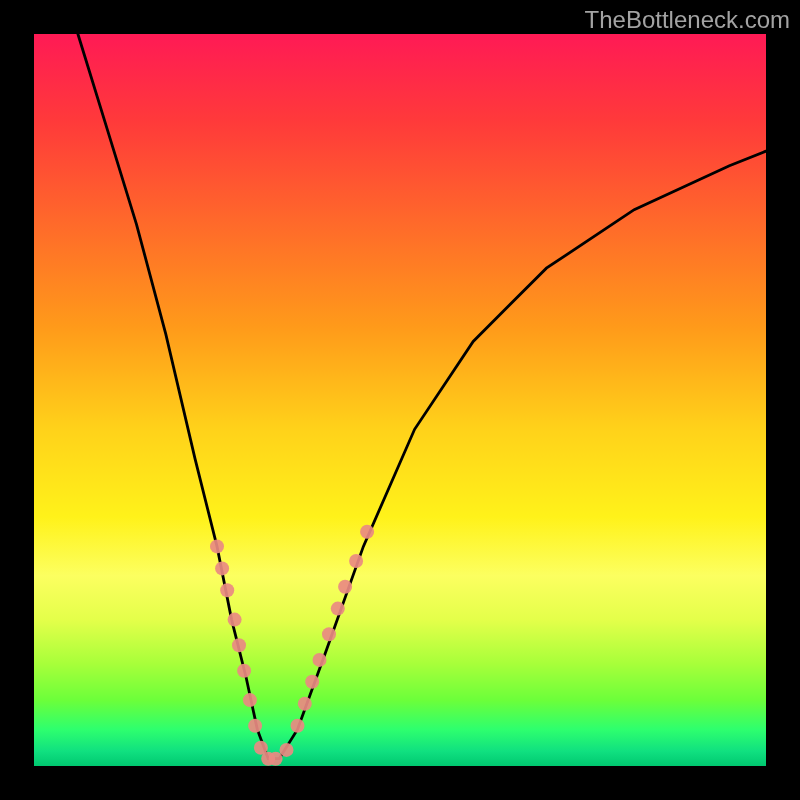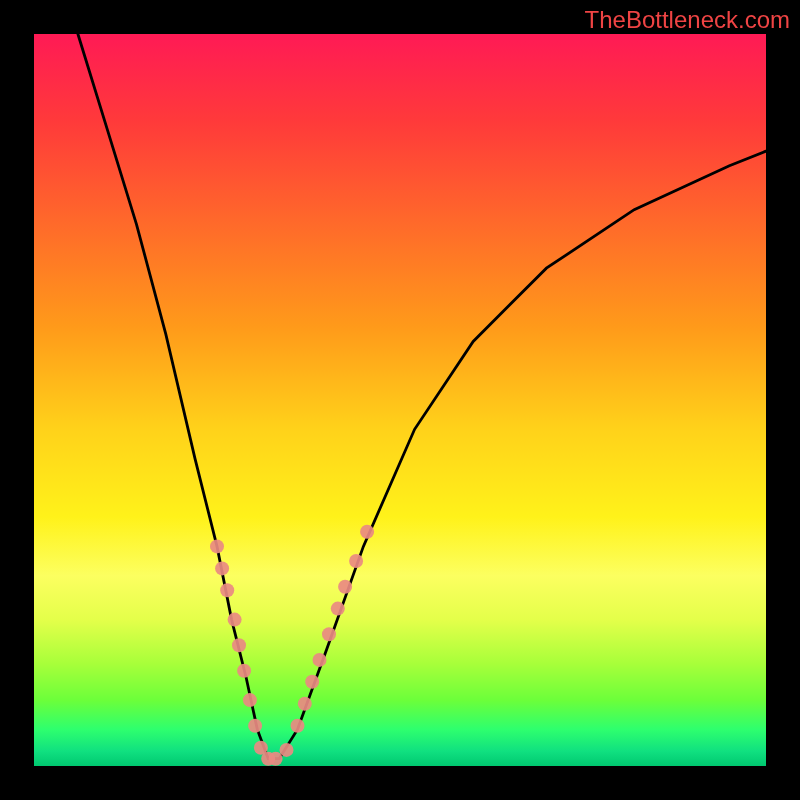--- a/index.html
+++ b/index.html
@@ -36,21 +36,21 @@
       #6cff3a 91%,
       #2eff6e 95%,
       #10e080 98%,
       #00c870 100%
     );
   }
   .watermark {
     position: absolute;
     top: 6px;
     right: 10px;
-    color: #ef4444;
+    color: #a3a3a3;
     font-size: 24px;
     font-weight: 500;
     white-space: nowrap;
     user-select: none;
   }
   svg.curve {
     position: absolute;
     left: 0;
     top: 0;
     width: 732px;

